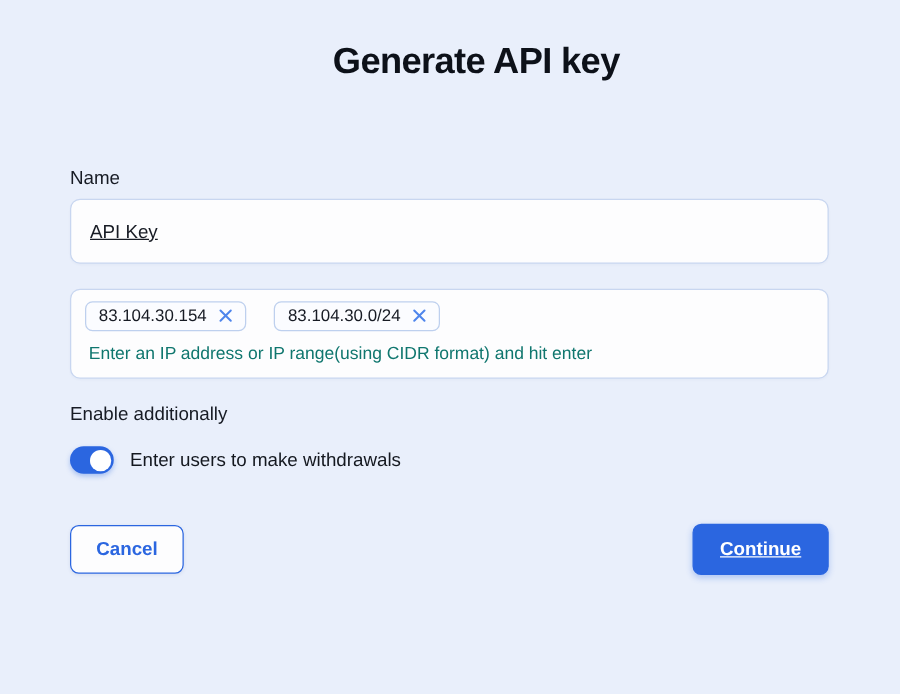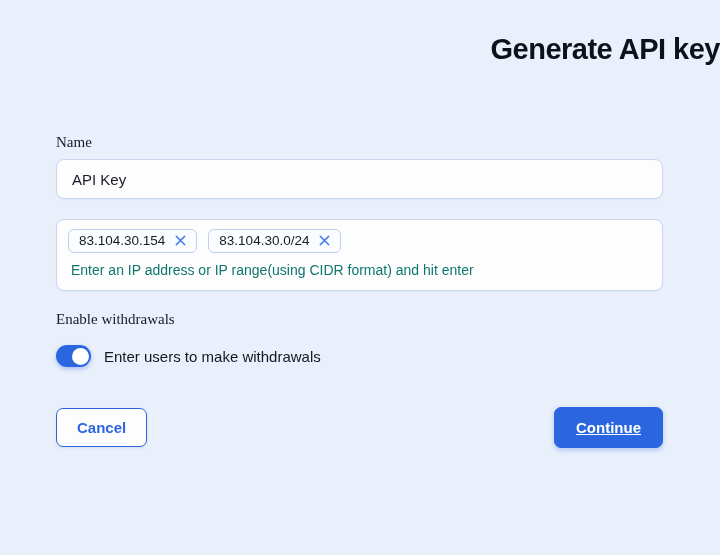--- a/index.html
+++ b/index.html
@@ -5,59 +5,59 @@
   * { box-sizing: border-box; margin: 0; padding: 0; }
   html, body { width: 720px; height: 555px; }
   body {
     font-family: "Liberation Sans", "DejaVu Sans", sans-serif;
     background: #e9effb;
     color: #14181f;
     overflow: hidden;
   }
   .page { width: 720px; height: 555px; position: relative; }
   .page-title {
-    text-align: right;
+    text-align: center;
     padding-top: 33px;
     font-size: 29px;
     font-weight: 700;
     letter-spacing: -0.5px;
     color: #0d1119;
     padding-left: 42px;
   }
   .form { margin: 68px 57px 0 56px; }
   .field-label {
     font-size: 15px;
     font-weight: 500;
     color: #171b24;
     margin-bottom: 8px;
-    font-family: Liberation Serif, serif;
   }
   .text-input {
     width: 100%;
-    height: 40px;
+    height: 52px;
     background: #fdfdfe;
     border: 1px solid #c8d6f0;
     border-radius: 8px;
     padding: 0 15px;
     font-size: 15px;
     font-family: "Liberation Sans", "DejaVu Sans", sans-serif;
     color: #171b24;
     outline: none;
     box-shadow: 0 1px 2px rgba(40, 70, 140, 0.04);
+    text-decoration: underline;
   }
   .section { margin-top: 20px; }
   .ip-box {
     background: #fdfdfe;
     border: 1px solid #c8d6f0;
     border-radius: 8px;
     padding: 9px 11px 12px 11px;
     box-shadow: 0 1px 2px rgba(40, 70, 140, 0.04);
     cursor: text;
   }
-  .chips-row { display: flex; gap: 11px; }
+  .chips-row { display: flex; gap: 22px; }
   .chip {
     display: inline-flex;
     align-items: center;
     gap: 9px;
     background: #fbfcff;
     border: 1px solid #bed0ee;
     border-radius: 6px;
     padding: 3px 9px 4px 10px;
     font-size: 13.5px;
     color: #171b24;
@@ -166,21 +166,21 @@
                 <path d="M2.2 2.2 L9.8 9.8 M9.8 2.2 L2.2 9.8" fill="none" stroke-width="1.5" stroke-linecap="round" stroke="#4f86ec"></path>
               </svg>
             </span>
           </span>
         </div>
         <div class="ip-helper">Enter an IP address or IP range(using CIDR format) and hit enter</div>
       </div>
     </div>
 
     <div class="section">
-      <div class="field-label">Enable withdrawals</div>
+      <div class="field-label">Enable additionally</div>
       <div class="toggle-row">
         <div class="toggle" role="switch" aria-checked="true">
           <div class="toggle-knob"></div>
         </div>
         <div class="toggle-label">Enter users to make withdrawals</div>
       </div>
     </div>
 
     <div class="actions">
       <button class="btn btn-cancel">Cancel</button>

